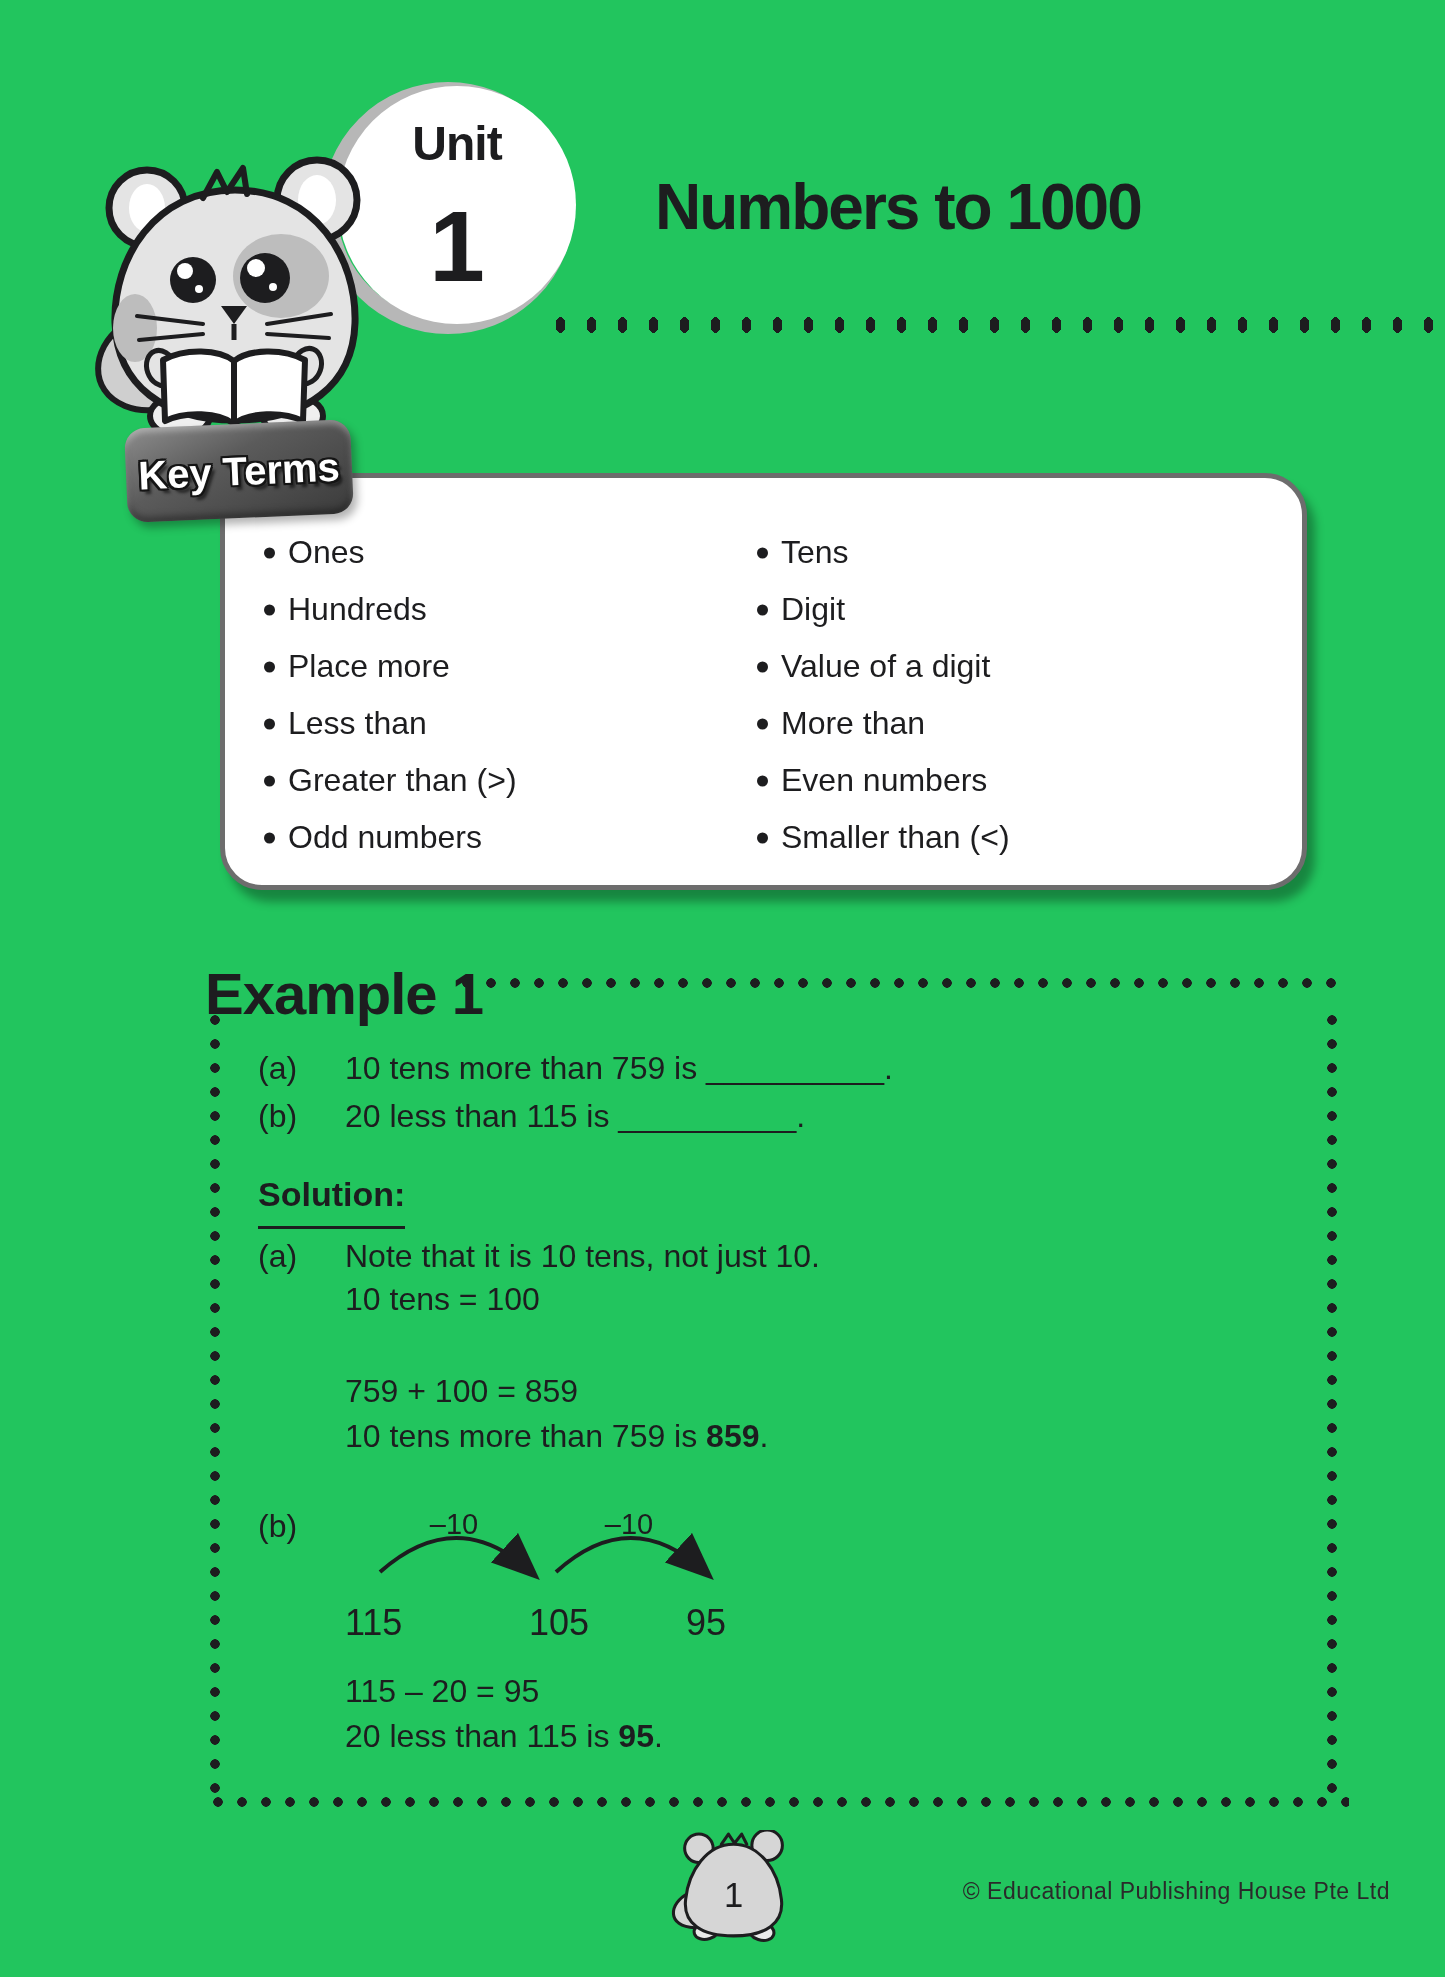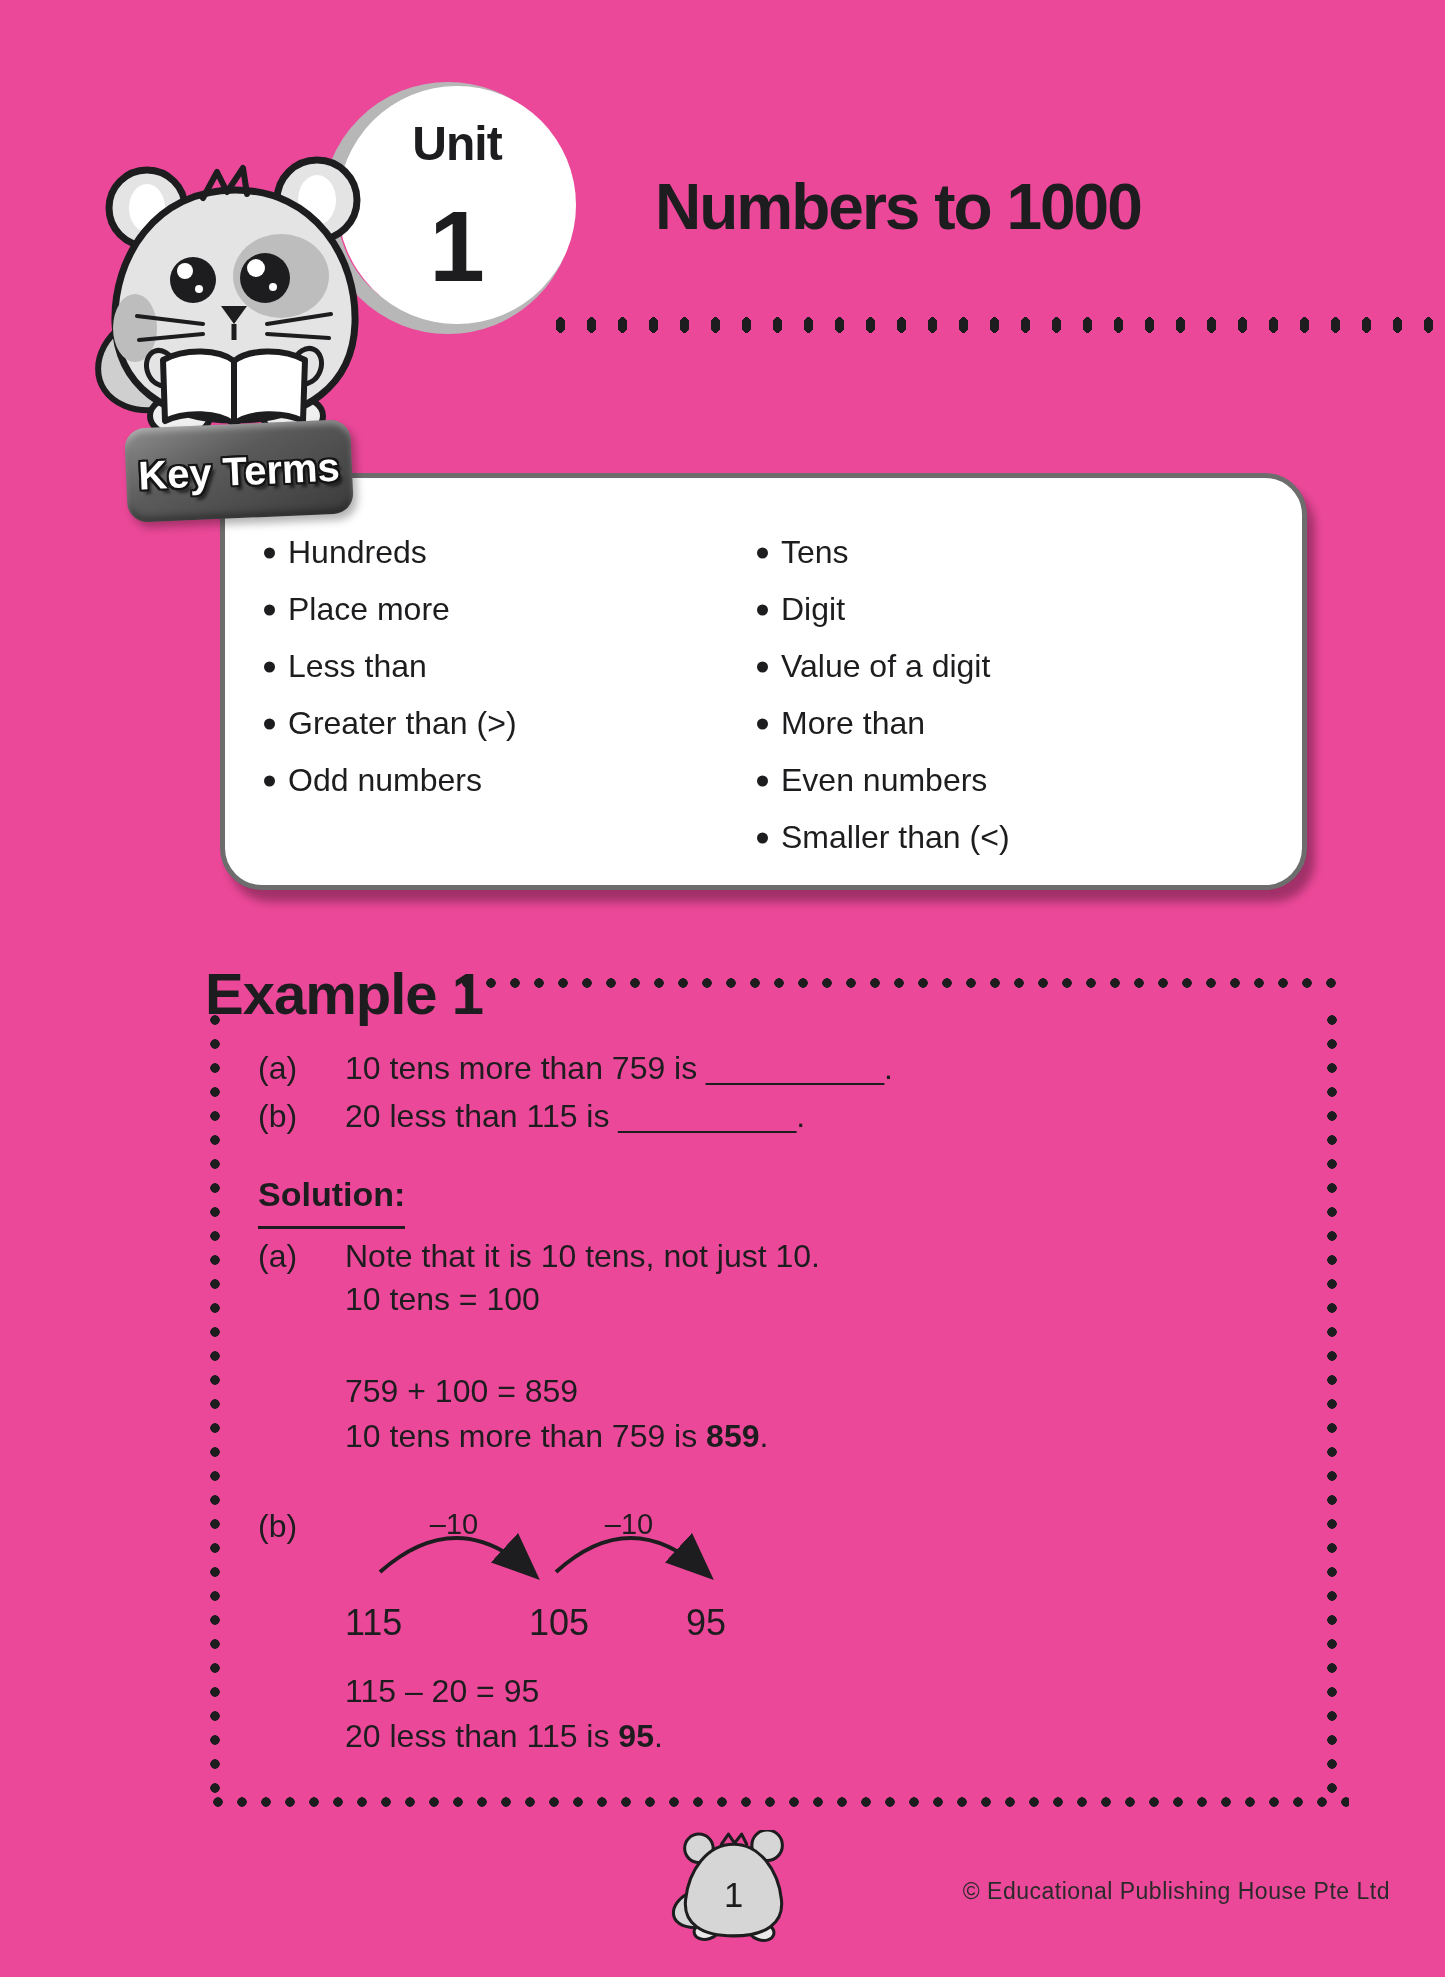--- a/index.html
+++ b/index.html
@@ -1,16 +1,16 @@
 <!DOCTYPE html>
 <html><head>
 <meta charset="utf-8">
 <style>
   html,body{margin:0;padding:0;background:#fff;}
-  .page{position:relative;width:1445px;height:1977px;background:#ec4899;
+  .page{position:relative;width:1445px;height:1977px;background:#22c55e;
         font-family:"Liberation Sans",sans-serif;color:#1d1d1f;overflow:hidden;}
 
   
   .ring{position:absolute;left:322px;top:82px;width:252px;height:252px;border-radius:50%;
         border:15px solid #b7b7b7;box-sizing:border-box;z-index:1;}
   .unit-circle{position:absolute;left:338px;top:86px;width:238px;height:238px;border-radius:50%;
         background:#fff;z-index:2;}
   .unit-label{position:absolute;left:338px;top:116px;width:238px;text-align:center;
         font-size:48px;font-weight:bold;letter-spacing:-1px;z-index:3;}
   .unit-number{position:absolute;left:338px;top:196px;width:238px;text-align:center;
@@ -109,20 +109,21 @@
     <ellipse cx="222" cy="238" rx="14" ry="18" fill="#e4e4e4" stroke="#1d1d1f" stroke-width="5" transform="rotate(20 222 238)"></ellipse>
     <path d="M78,232 C100,220 134,221 149,233 L149,296 C134,284 100,283 80,293 Z" fill="#ffffff" stroke="#1d1d1f" stroke-width="6" stroke-linejoin="round"></path>
     <path d="M149,233 C164,221 198,220 220,232 L218,293 C198,283 164,284 149,296 Z" fill="#ffffff" stroke="#1d1d1f" stroke-width="6" stroke-linejoin="round"></path>
   </svg>
 
   <div class="kt-box"></div>
   <div class="kt-badge">
     <span>Key Terms</span>
   </div>
   <ul class="kt-list kt-left">
+    <li>Ones</li>
     <li>Hundreds</li>
     <li>Place more</li>
     <li>Less than</li>
     <li>Greater than (&gt;)</li>
     <li>Odd numbers</li>
   </ul>
   <ul class="kt-list kt-right">
     <li>Tens</li>
     <li>Digit</li>
     <li>Value of a digit</li>

